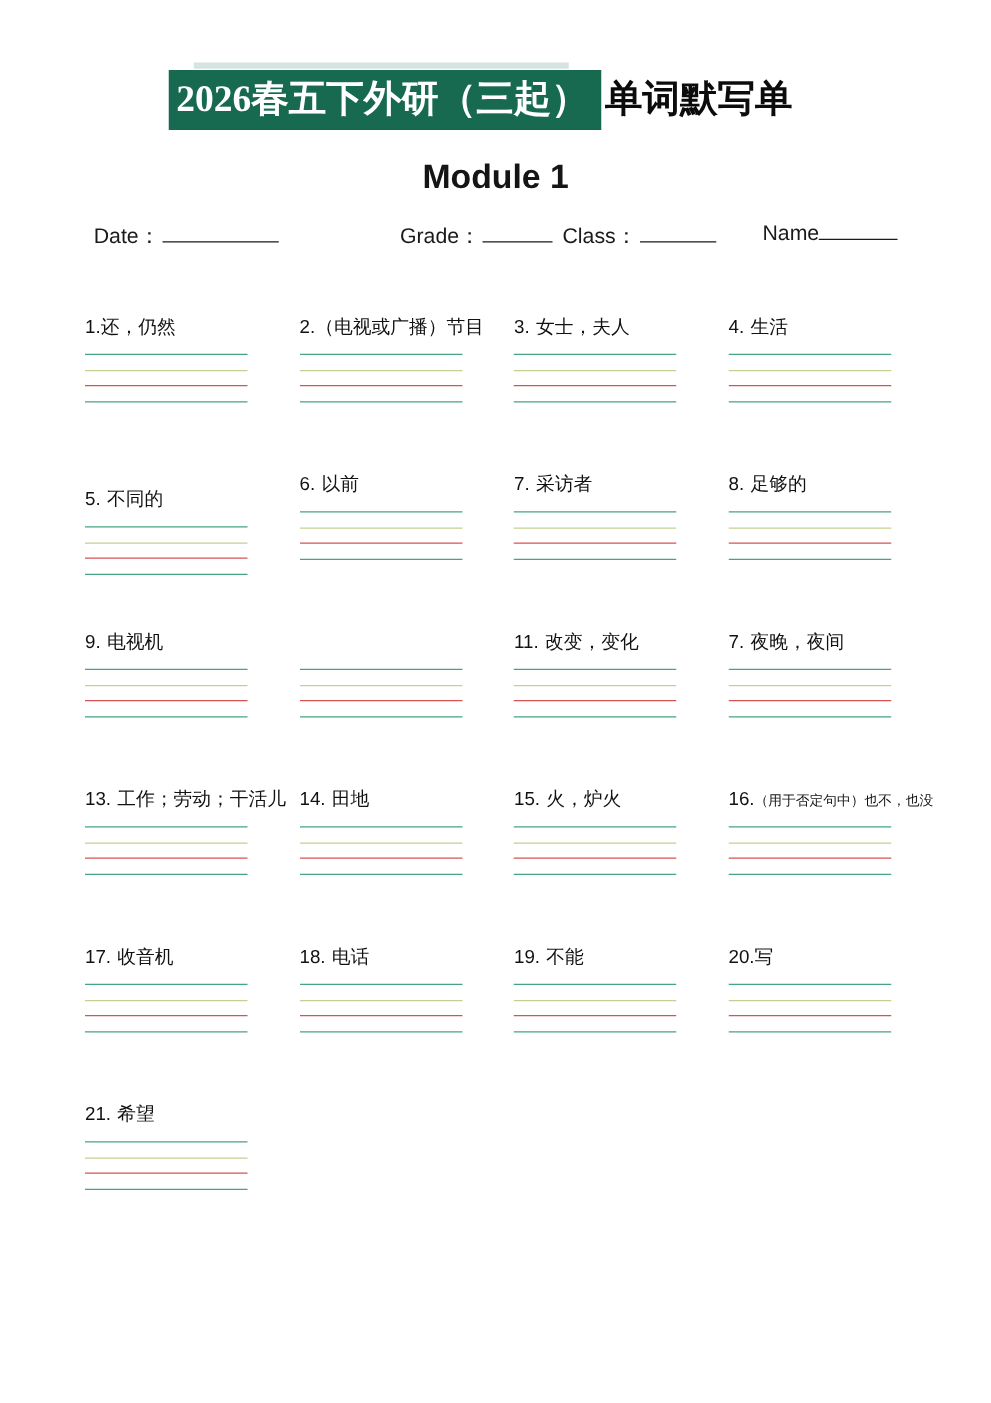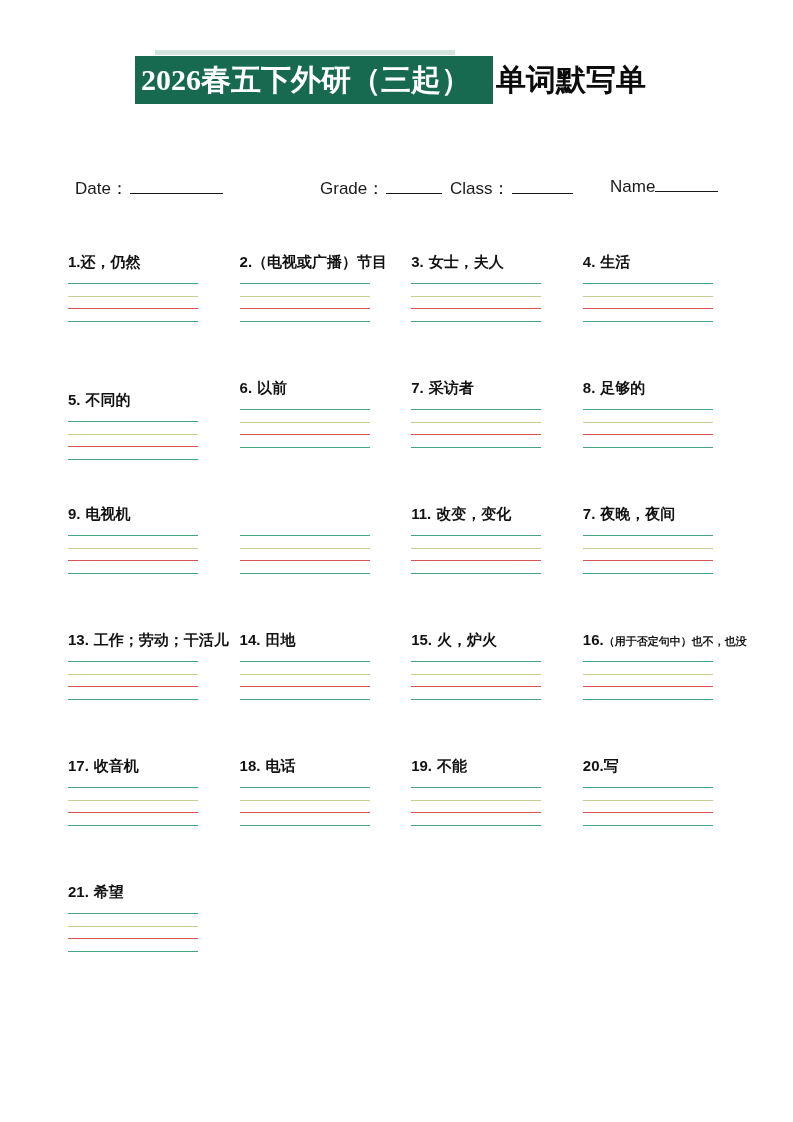--- a/index.html
+++ b/index.html
@@ -14,21 +14,21 @@
     position:absolute; left:155px; top:50px; width:300px; height:5px;
     background:var(--header-green); opacity:0.18;
   }
   .title-row {
     position:absolute; left:135px; top:56px; height:48px;
     display:flex; align-items:stretch; white-space:nowrap;
     font-family:"Liberation Serif", serif; font-weight:700; font-size:30px;
   }
   .title-highlight {
     background:var(--header-green); color:#ffffff;
-    padding:0 22px 0 6px; line-height:48px; display:inline-block;
+    padding:0 10px 0 6px; line-height:48px; display:inline-block;
   }
   .title-rest { color:#0c0c0c; line-height:48px; padding-left:3px; display:inline-block; }
 
   .module-title {
     position:absolute; left:0; top:126px; width:793px; text-align:center;
     font-size:27px; font-weight:700; color:#151515;
   }
 
   
   .meta-field { position:absolute; top:177px; font-size:17px; color:#1a1a1a; white-space:nowrap; }
@@ -41,40 +41,41 @@
     margin-left:2px;
   }
   .meta-date  .blank { width:93px; }
   .meta-grade .blank { width:56px; }
   .meta-class .blank { width:61px; }
   .meta-name  .blank { width:63px; margin-left:0; }
 
   
   .cell { position:absolute; width:170px; height:100px; }
   .label {
-    font-size:15px; font-weight:700; color:#121212; white-space:nowrap;
+    font-size:15px; font-weight:400; color:#121212; white-space:nowrap;
     line-height:20px;
   }
   .cell.spaced .num { margin-right:5px; }
   .cell.small .txt { font-size:11px; }
   .lines { position:absolute; left:0; top:31px; width:130px; }
   .rule { height:0; border-top:1.5px solid; margin-bottom:11.5px; }
 </style>
 </head>
 <body>
 
 <div class="page">
 
   <div class="title-artifact"></div>
 
   <div class="title-row">
     <span class="title-highlight">2026春五下外研（三起）</span>
     <span class="title-rest">单词默写单</span>
   </div>
 
+  <div class="module-title">Module 1</div>
 
   <div class="meta-field meta-date">
     <span>Date：</span><span class="blank"></span>
   </div>
   <div class="meta-field meta-grade">
     <span>Grade：</span><span class="blank"></span>
   </div>
   <div class="meta-field meta-class">
     <span>Class：</span><span class="blank"></span>
   </div>

